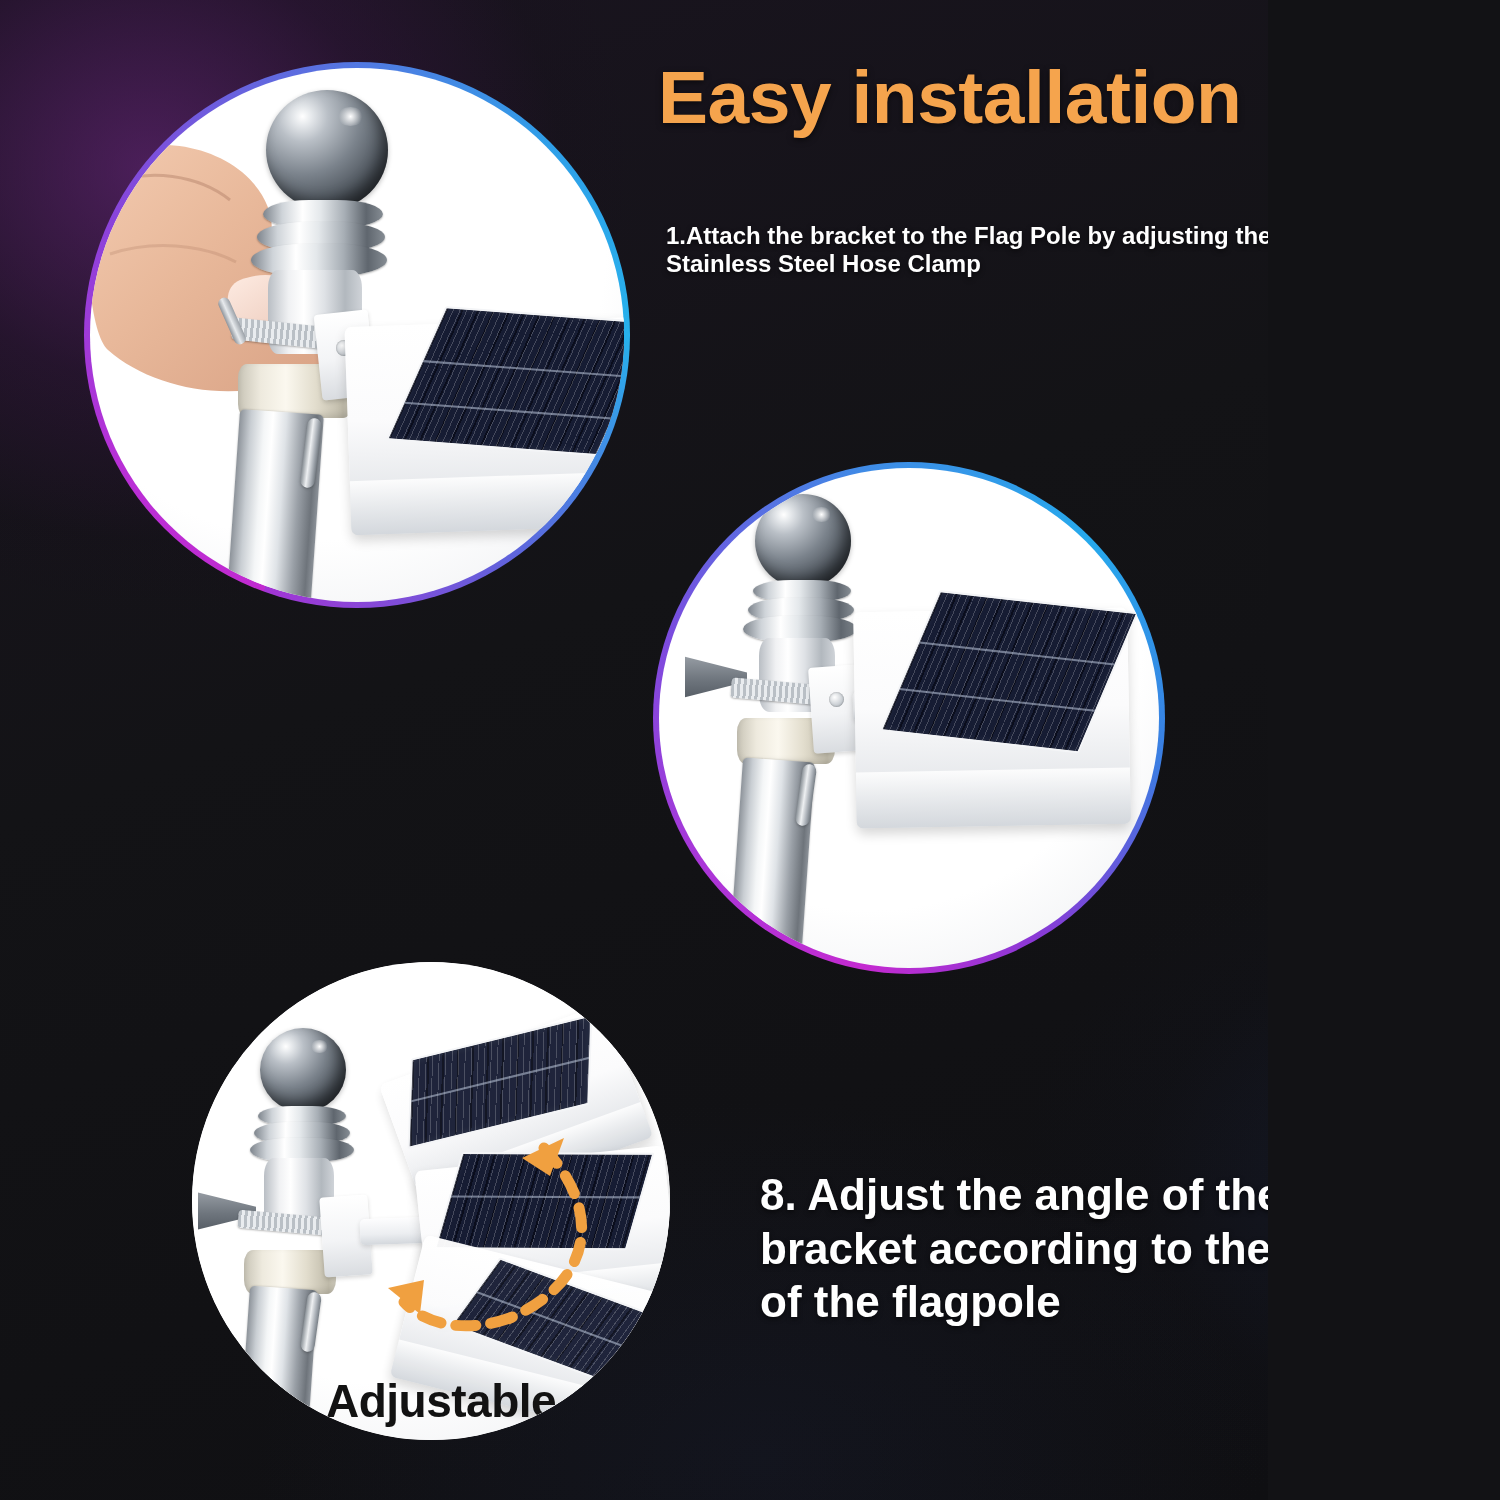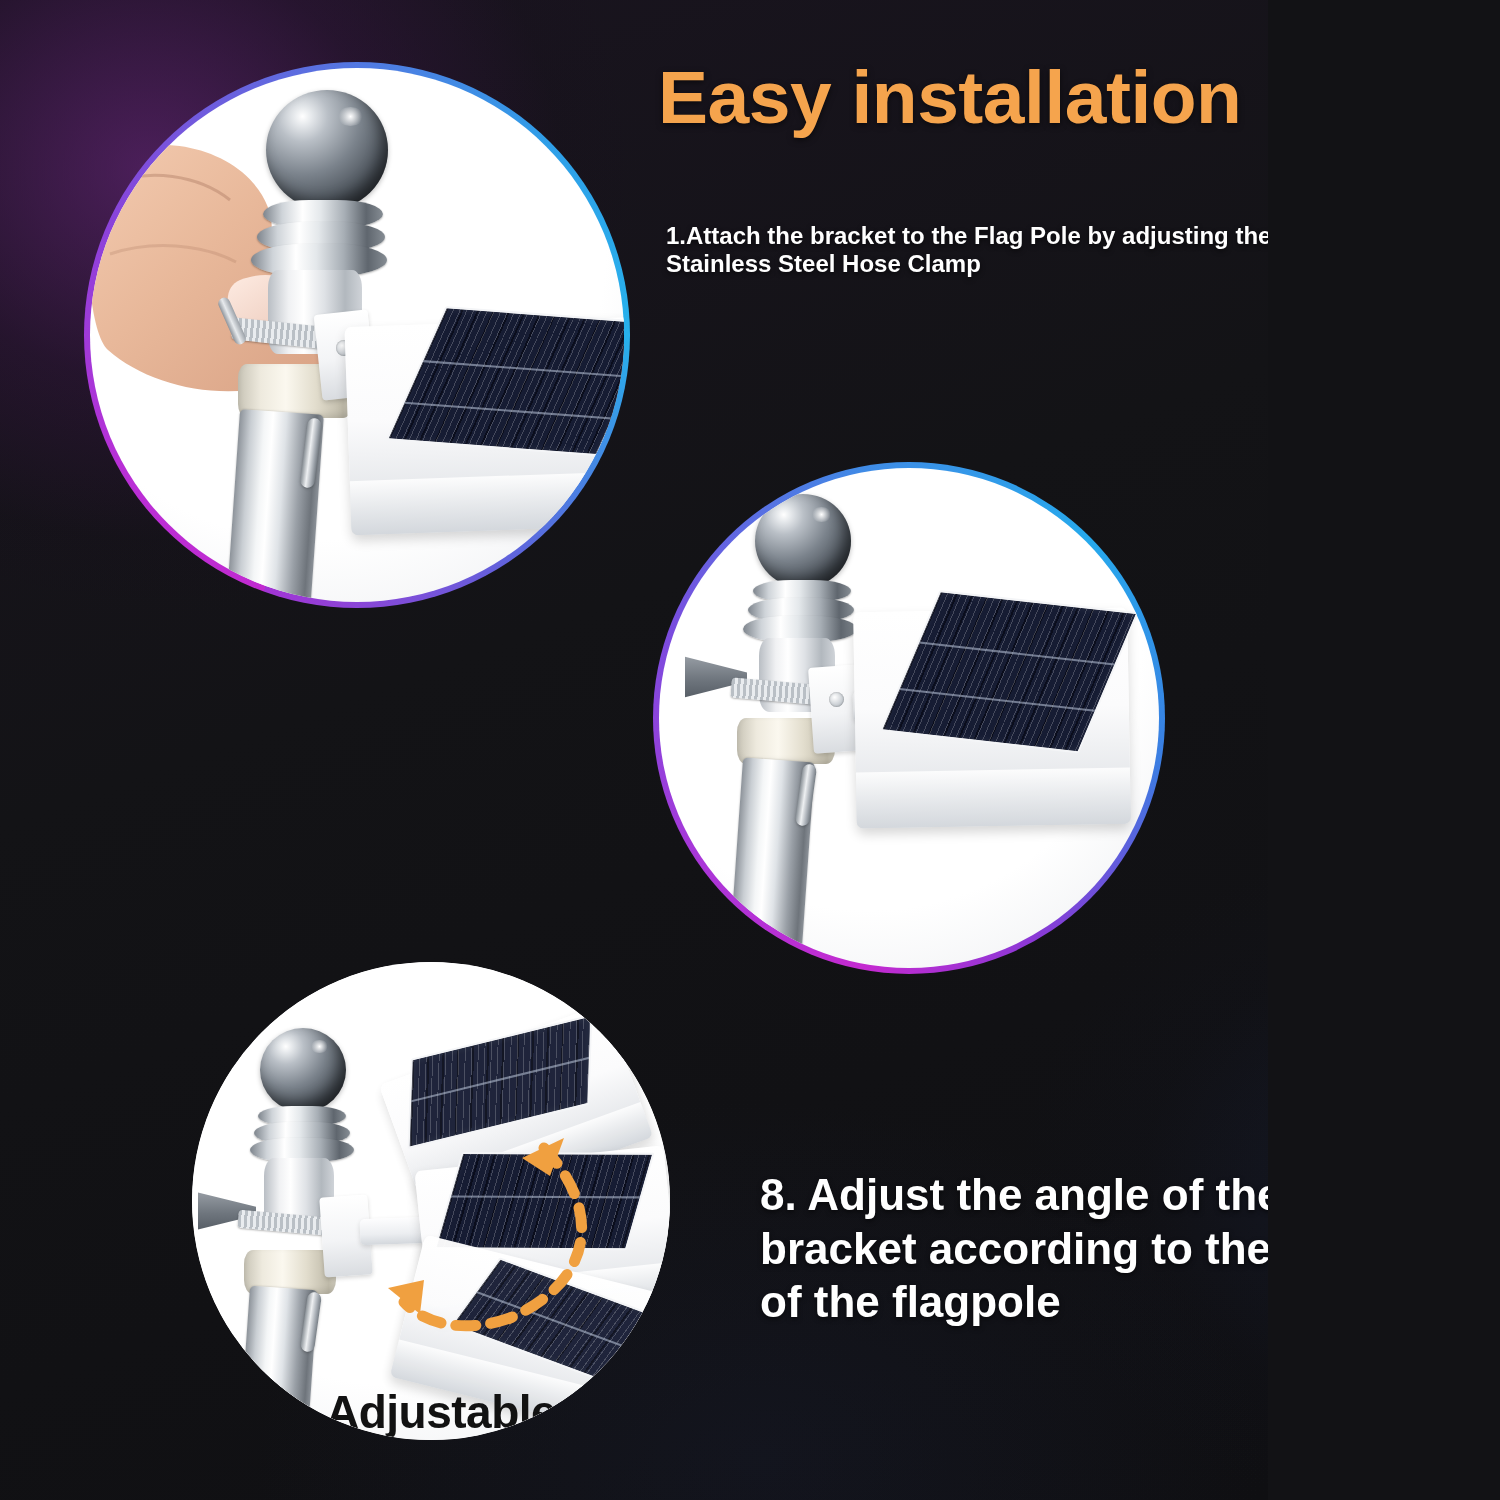--- a/index.html
+++ b/index.html
@@ -330,17 +330,17 @@
 
       <svg class="arrows" viewBox="0 0 478 478">
         <g stroke="#f0a040" stroke-width="11" fill="none" stroke-linecap="round" stroke-dasharray="20 15">
           <path d="M352 186 C412 250 400 320 318 356"></path>
           <path d="M318 356 C272 372 232 362 212 340"></path>
         </g>
         <path d="M372 176 L330 196 L358 214 Z" fill="#f0a040"></path>
         <path d="M196 326 L228 352 L232 318 Z" fill="#f0a040"></path>
       </svg>
 
-      <div class="adjustable" style="left:134px;top:423px;">Adjustable</div>
+      <div class="adjustable" style="left:134px;top:412px;">Adjustable</div>
     </div>
   </div>
 
 </div>
 
 </body></html>

